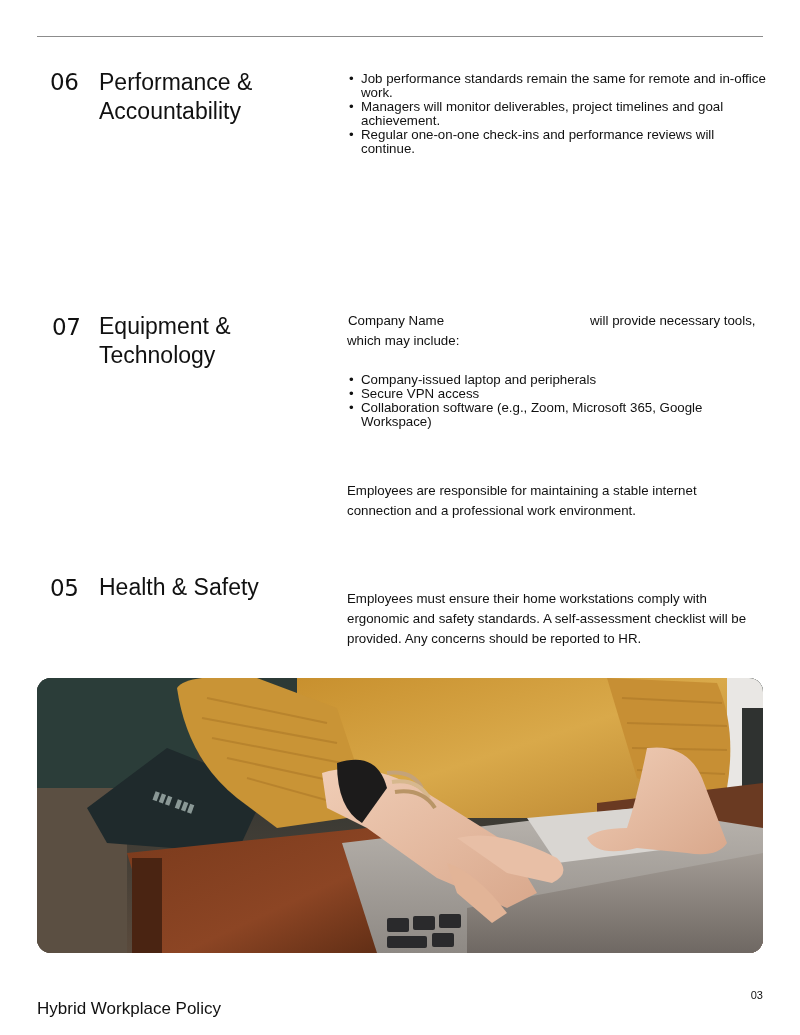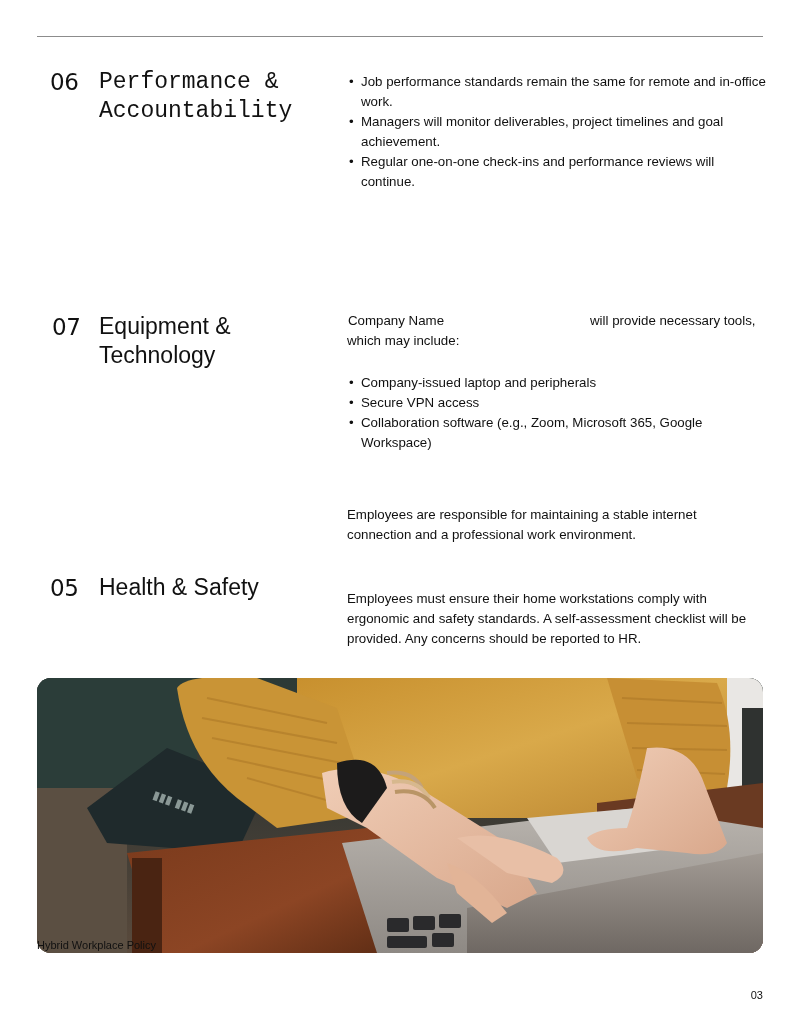--- a/index.html
+++ b/index.html
@@ -54,21 +54,21 @@
       font-family: "Liberation Sans", sans-serif;
       font-size: 13.3px;
       color: #111;
     }
     ul.bullets {
       list-style: none;
     }
     ul.bullets li {
       position: relative;
       padding-left: 14px;
-      line-height: 20px;
+      line-height: 14px;
     }
     ul.bullets li::before {
       content: "\2022";
       position: absolute;
       left: 2px;
       top: 0;
     }
     .para {
       line-height: 20px;
     }
@@ -95,42 +95,42 @@
       width: 726px;
       height: 275px;
       border-radius: 14px;
       overflow: hidden;
       background: #3a3430;
     }
     .photo svg { display: block; }
     .footer-left {
       position: absolute;
       left: 37px;
-      top: 939px;
-      font-size: 11px;
+      top: 999px;
+      font-size: 17px;
       color: #111;
       font-family: "Liberation Sans", sans-serif;
     }
     .footer-right {
       position: absolute;
       right: 37px;
       top: 989px;
       font-size: 11px;
       color: #111;
       font-family: "Liberation Sans", sans-serif;
     }
   </style>
 </head>
 <body>
 
 <div class="top-rule"></div>
 
 <section class="section" style="top:66px;">
   <div class="sec-num" style="top:2px;">06</div>
-  <h2 class="sec-title" style="top:2px;font-family:Liberation Mono, monospace;">Performance &amp; Accountability</h2>
+  <h2 class="sec-title" style="top:2px;">Performance &amp; Accountability</h2>
   <div class="sec-body" style="top:6px;">
     <ul class="bullets">
       <li>Job performance standards remain the same for remote and in-office work.</li>
       <li>Managers will monitor deliverables, project timelines and goal achievement.</li>
       <li>Regular one-on-one check-ins and performance reviews will continue.</li>
     </ul>
   </div>
 </section>
 
 <section class="section" style="top:311px;">

